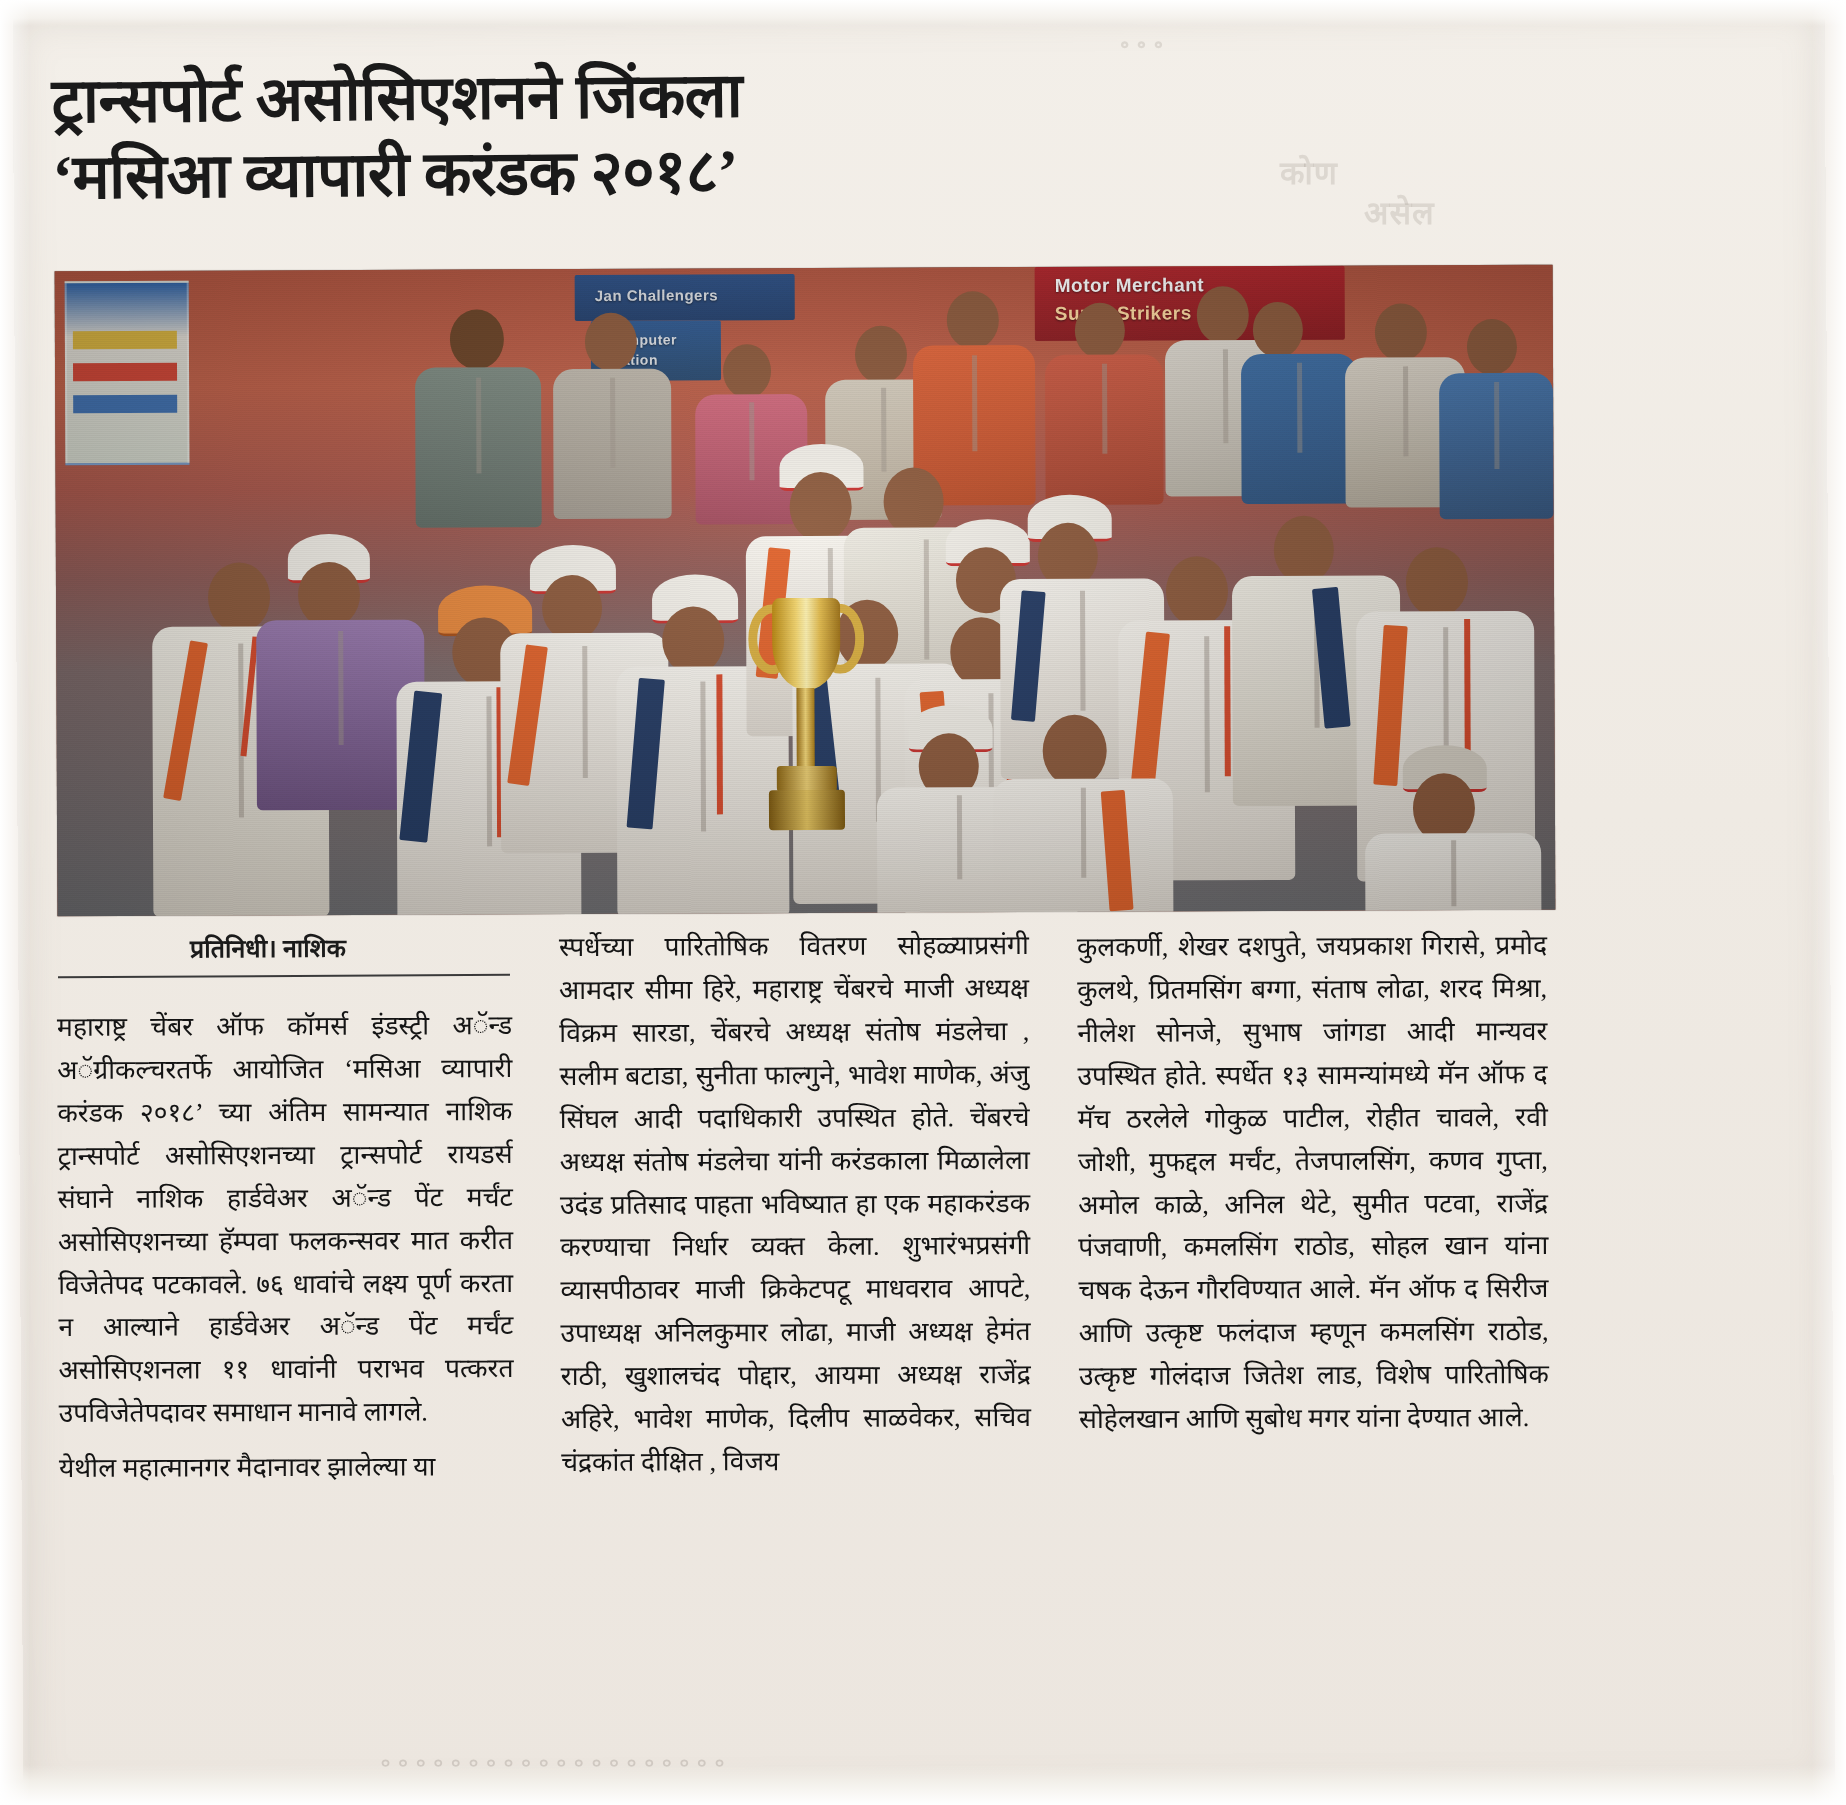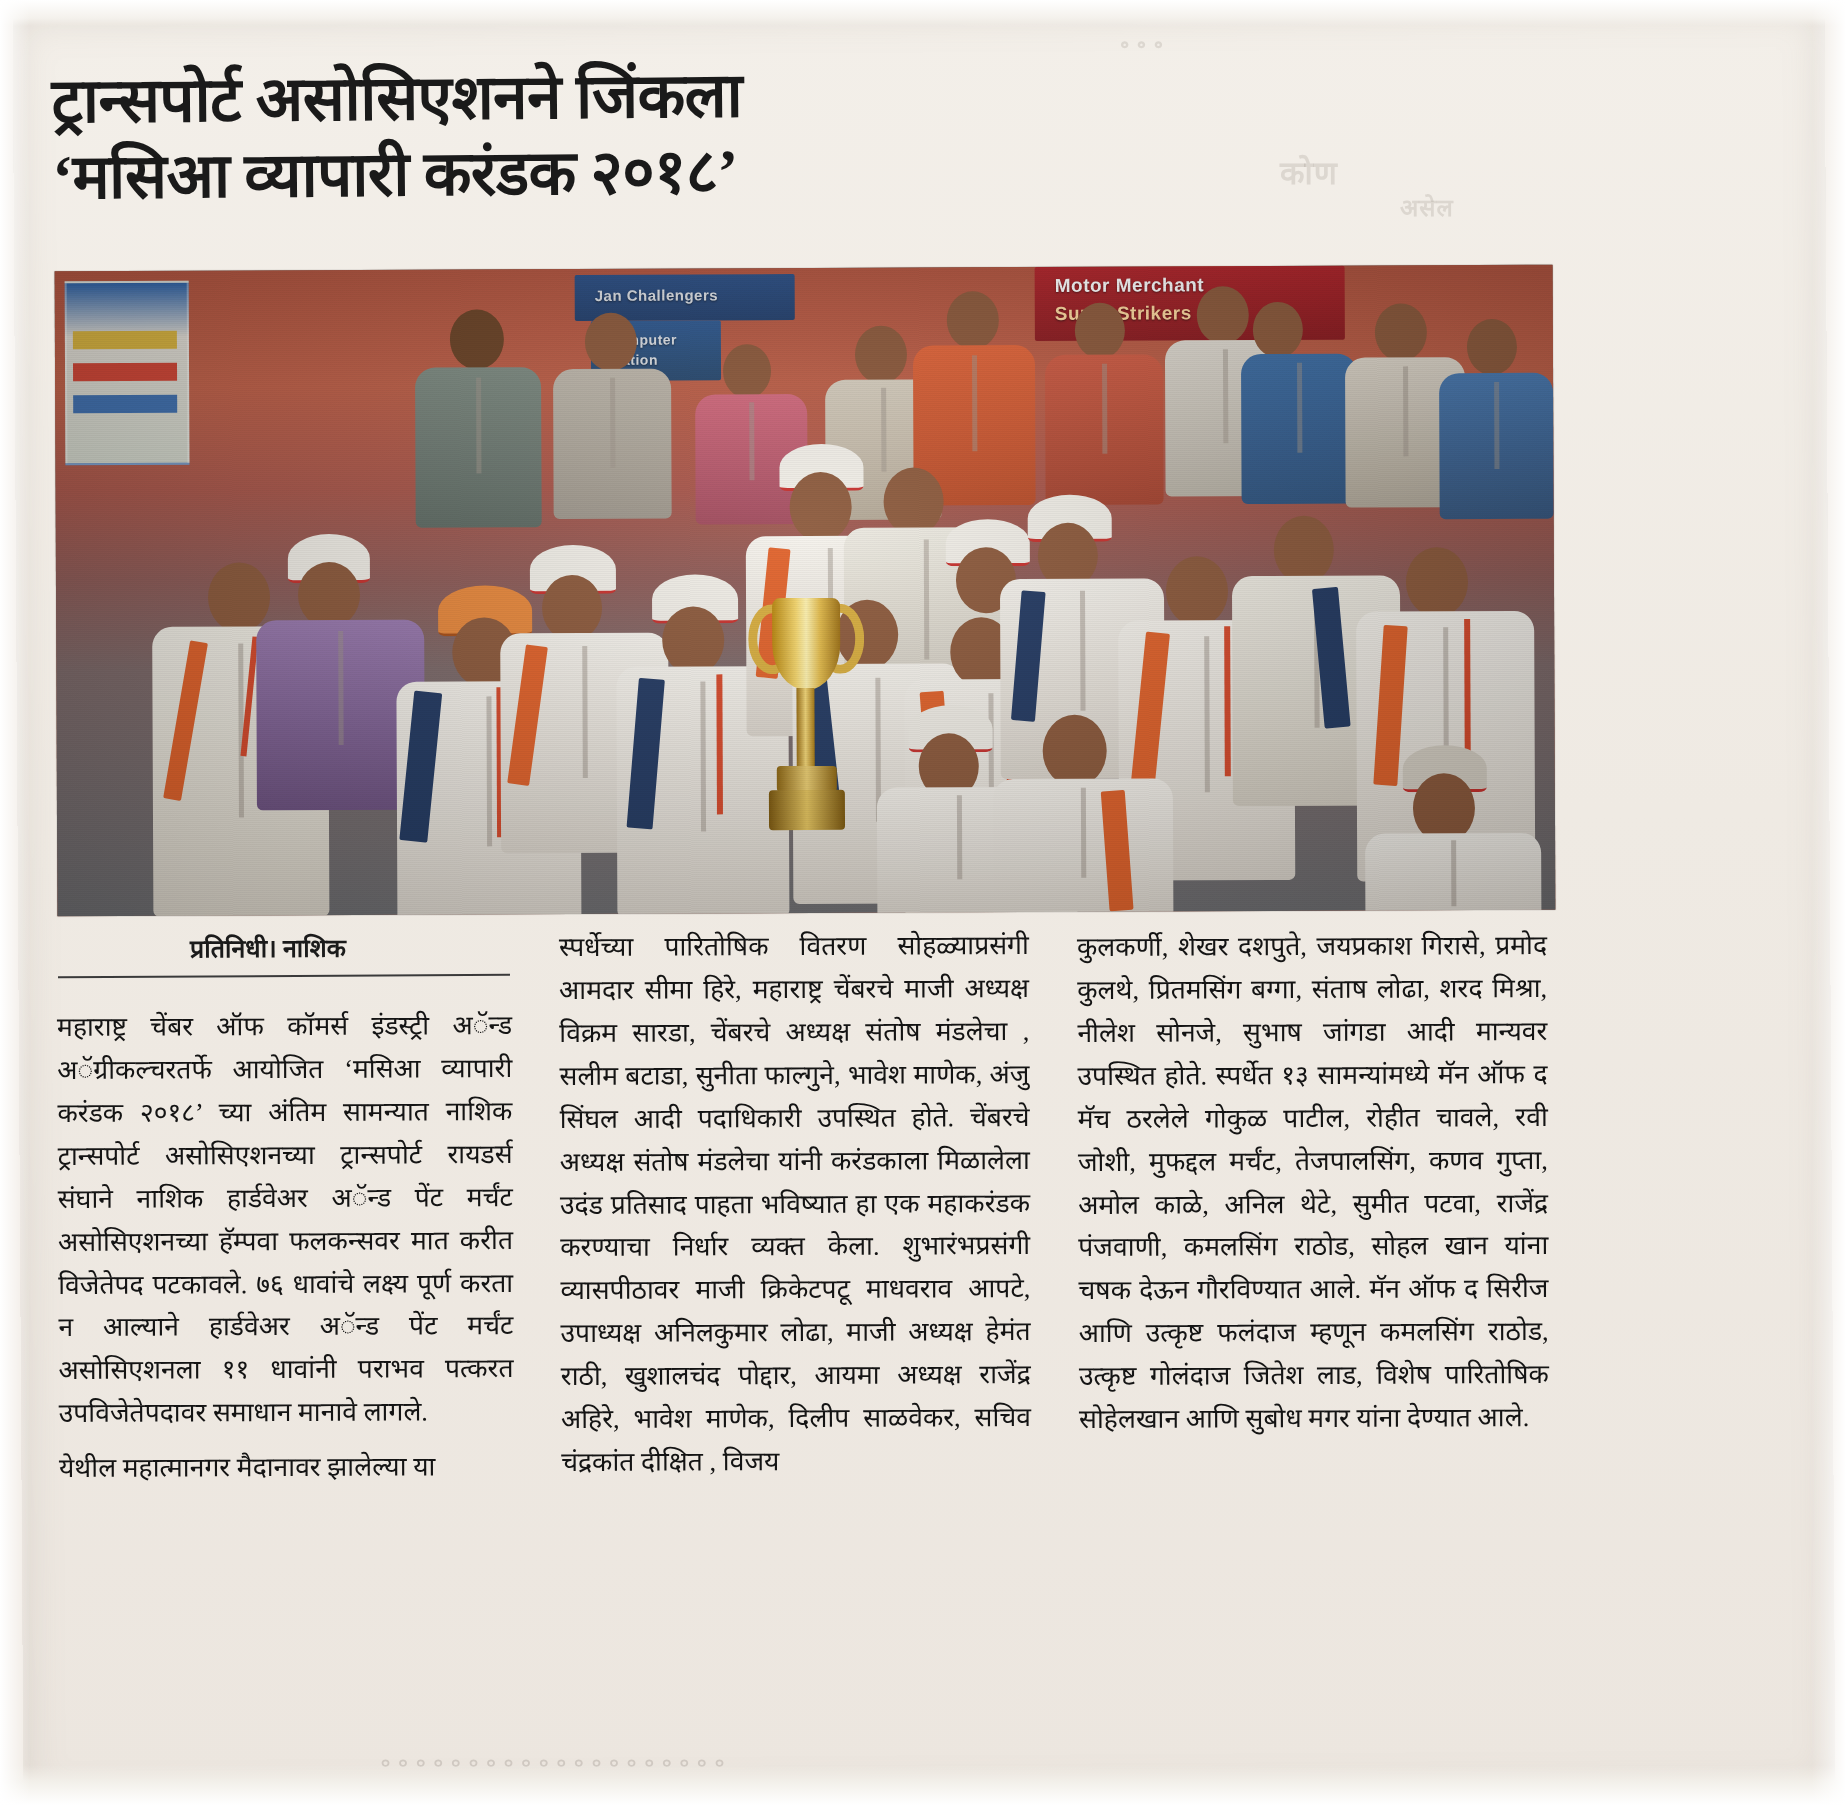--- a/index.html
+++ b/index.html
@@ -259,21 +259,21 @@
     white-space: nowrap;
   }
 </style>
 </head>
 <body>
 
 <div class="page">
   <div class="paper"></div>
 
   <div class="ghost" style="left:1280px; top:150px; font-size:32px;">कोण</div>
-  <div class="ghost" style="left:1400px; top:190px; font-size:24px;">असेल</div>
+  <div class="ghost" style="left:1364px; top:190px; font-size:32px;">असेल</div>
   <div class="ghost" style="left:1120px; top:30px; font-size:22px;">॰ ॰ ॰</div>
 
   <div class="headline">
     <span>ट्रान्सपोर्ट असोसिएशनने जिंकला</span>
     <span class="line2">‘मसिआ व्यापारी करंडक २०१८’</span>
   </div>
 
   <div class="photo">
     <div class="sky"></div>
 

